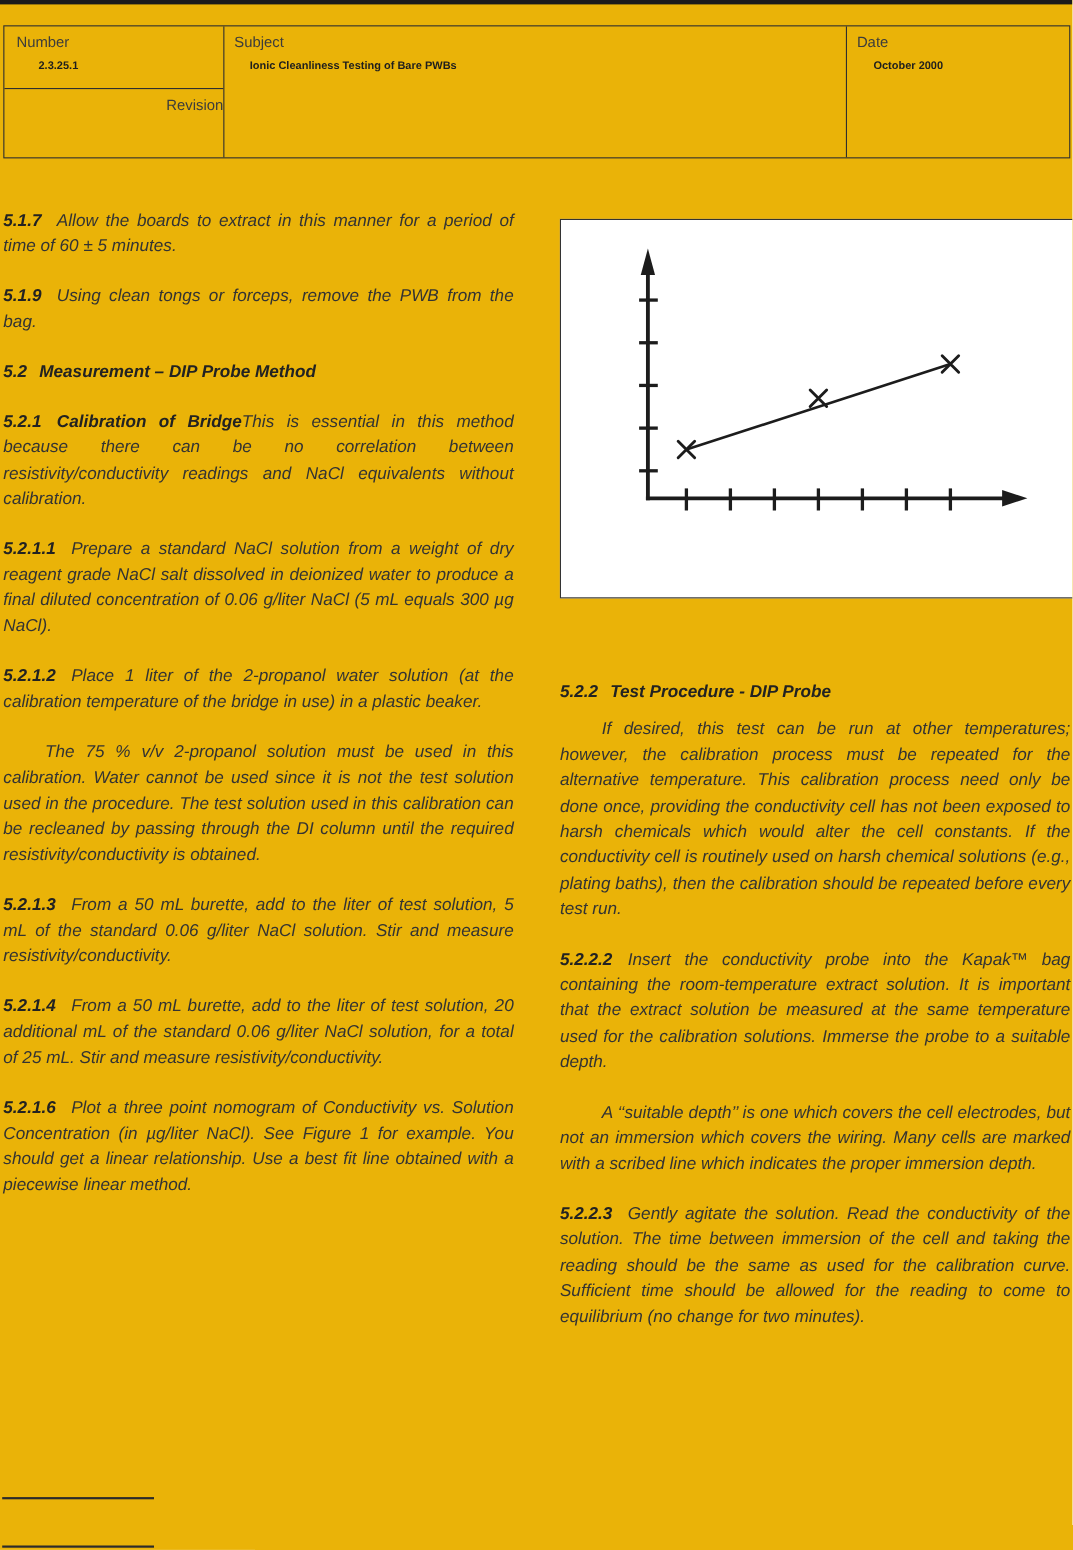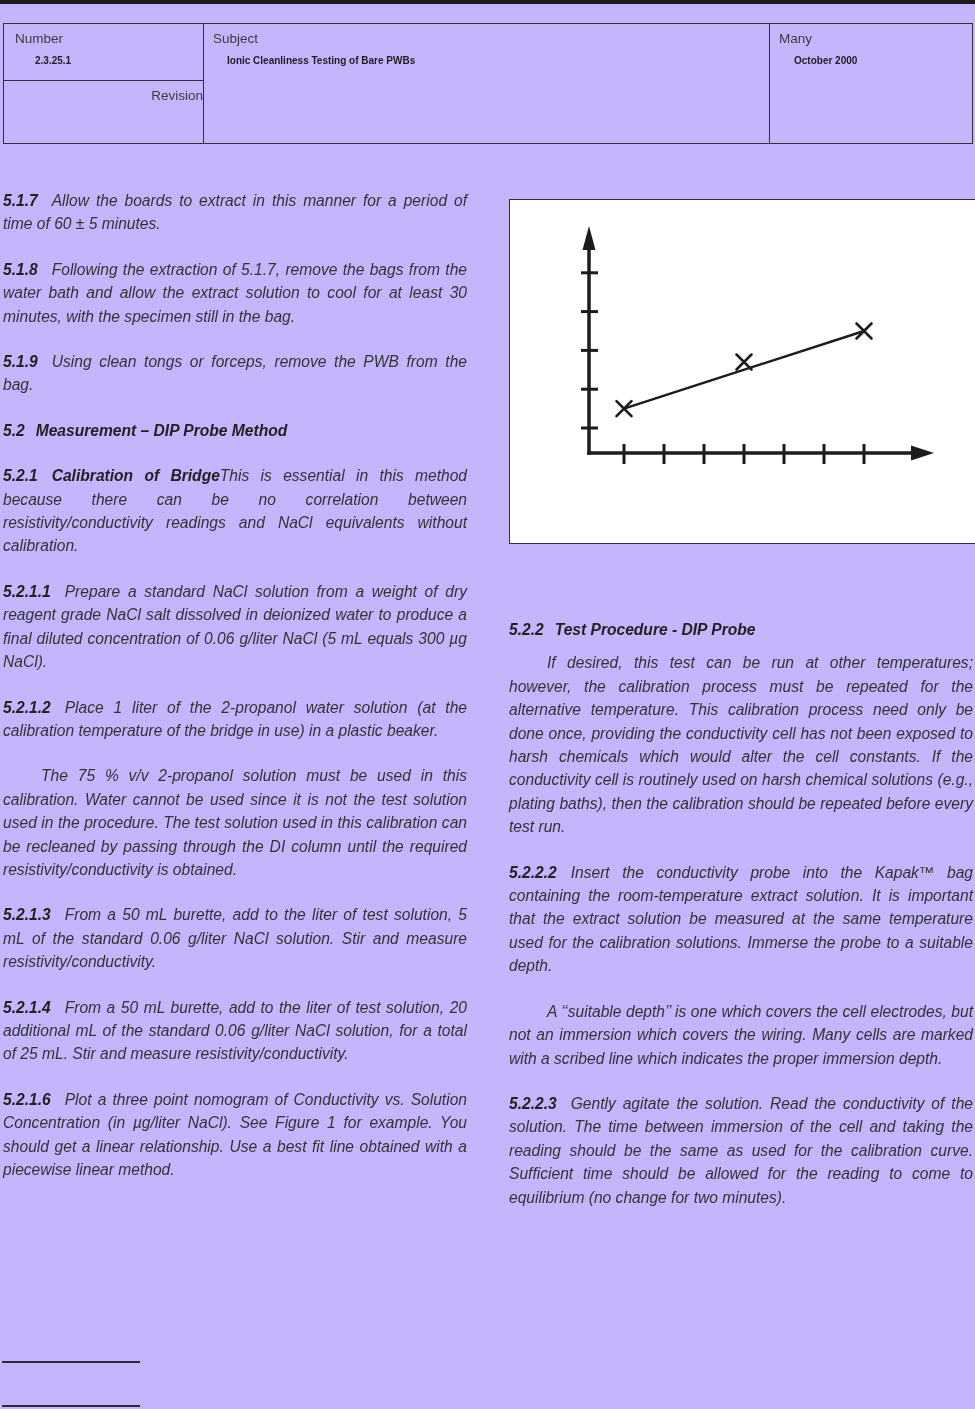--- a/index.html
+++ b/index.html
@@ -1,17 +1,17 @@
 <!DOCTYPE html>
 <html><head>
 <meta charset="utf-8">
 <style>
   html,body{margin:0;padding:0;background:#ffffff;}
   .page{
-    position:relative;width:975px;height:1409px;background:#c4b5fd;
+    position:relative;width:975px;height:1409px;background:#eab308;
     font-family:"Liberation Sans","DejaVu Sans",sans-serif;color:#333;
     overflow:hidden;
   }
   .top-rule{position:absolute;left:0;top:0;width:975px;height:4px;background:#1b1b1b;}
   
   .hdr{
     position:absolute;left:3px;top:23px;width:970px;height:121px;
     border:1.6px solid #2f2f2f;box-sizing:border-box;
     display:grid;grid-template-columns:200px 566px 1fr;
   }
@@ -71,28 +71,27 @@
       </div>
       <div class="cell-revision">
         <div class="lbl">Revision</div>
       </div>
     </div>
     <div class="hdr-colB">
       <div class="lbl">Subject</div>
       <div class="val val-subject">Ionic Cleanliness Testing of Bare PWBs</div>
     </div>
     <div class="hdr-colC">
-      <div class="lbl">Many</div>
+      <div class="lbl">Date</div>
       <div class="val val-date">October 2000</div>
     </div>
   </div>
 
   <div class="col col-left" id="col-left">
       <p class="blk section"><b class="num">5.1.7</b><span class="txt">Allow the boards to extract in this manner for a period of time of 60 ± 5 minutes.</span></p>
-      <p class="blk section"><b class="num">5.1.8</b><span class="txt">Following the extraction of 5.1.7, remove the bags from the water bath and allow the extract solution to cool for at least 30 minutes, with the specimen still in the bag.</span></p>
       <p class="blk section"><b class="num">5.1.9</b><span class="txt">Using clean tongs or forceps, remove the PWB from the bag.</span></p>
       <p class="blk heading"><b class="num">5.2</b><span class="txt">Measurement – DIP Probe Method</span></p>
       <p class="blk runin"><b class="num">5.2.1</b><b class="subhead">Calibration of Bridge</b><span class="txt">This is essential in this method because there can be no correlation between resistivity/conductivity readings and NaCl equivalents without calibration.</span></p>
       <p class="blk section"><b class="num">5.2.1.1</b><span class="txt">Prepare a standard NaCl solution from a weight of dry reagent grade NaCl salt dissolved in deionized water to produce a final diluted concentration of 0.06 g/liter NaCl (5 mL equals 300 µg NaCl).</span></p>
       <p class="blk section"><b class="num">5.2.1.2</b><span class="txt">Place 1 liter of the 2-propanol water solution (at the calibration temperature of the bridge in use) in a plastic beaker.</span></p>
       <p class="blk indent"><span class="txt">The 75 % v/v 2-propanol solution must be used in this calibration. Water cannot be used since it is not the test solution used in the procedure. The test solution used in this calibration can be recleaned by passing through the DI column until the required resistivity/conductivity is obtained.</span></p>
       <p class="blk section"><b class="num">5.2.1.3</b><span class="txt">From a 50 mL burette, add to the liter of test solution, 5 mL of the standard 0.06 g/liter NaCl solution. Stir and measure resistivity/conductivity.</span></p>
       <p class="blk section"><b class="num">5.2.1.4</b><span class="txt">From a 50 mL burette, add to the liter of test solution, 20 additional mL of the standard 0.06 g/liter NaCl solution, for a total of 25 mL. Stir and measure resistivity/conductivity.</span></p>
       <p class="blk section"><b class="num">5.2.1.6</b><span class="txt">Plot a three point nomogram of Conductivity vs. Solution Concentration (in µg/liter NaCl). See Figure 1 for example. You should get a linear relationship. Use a best fit line obtained with a piecewise linear method.</span></p>
     </div>

